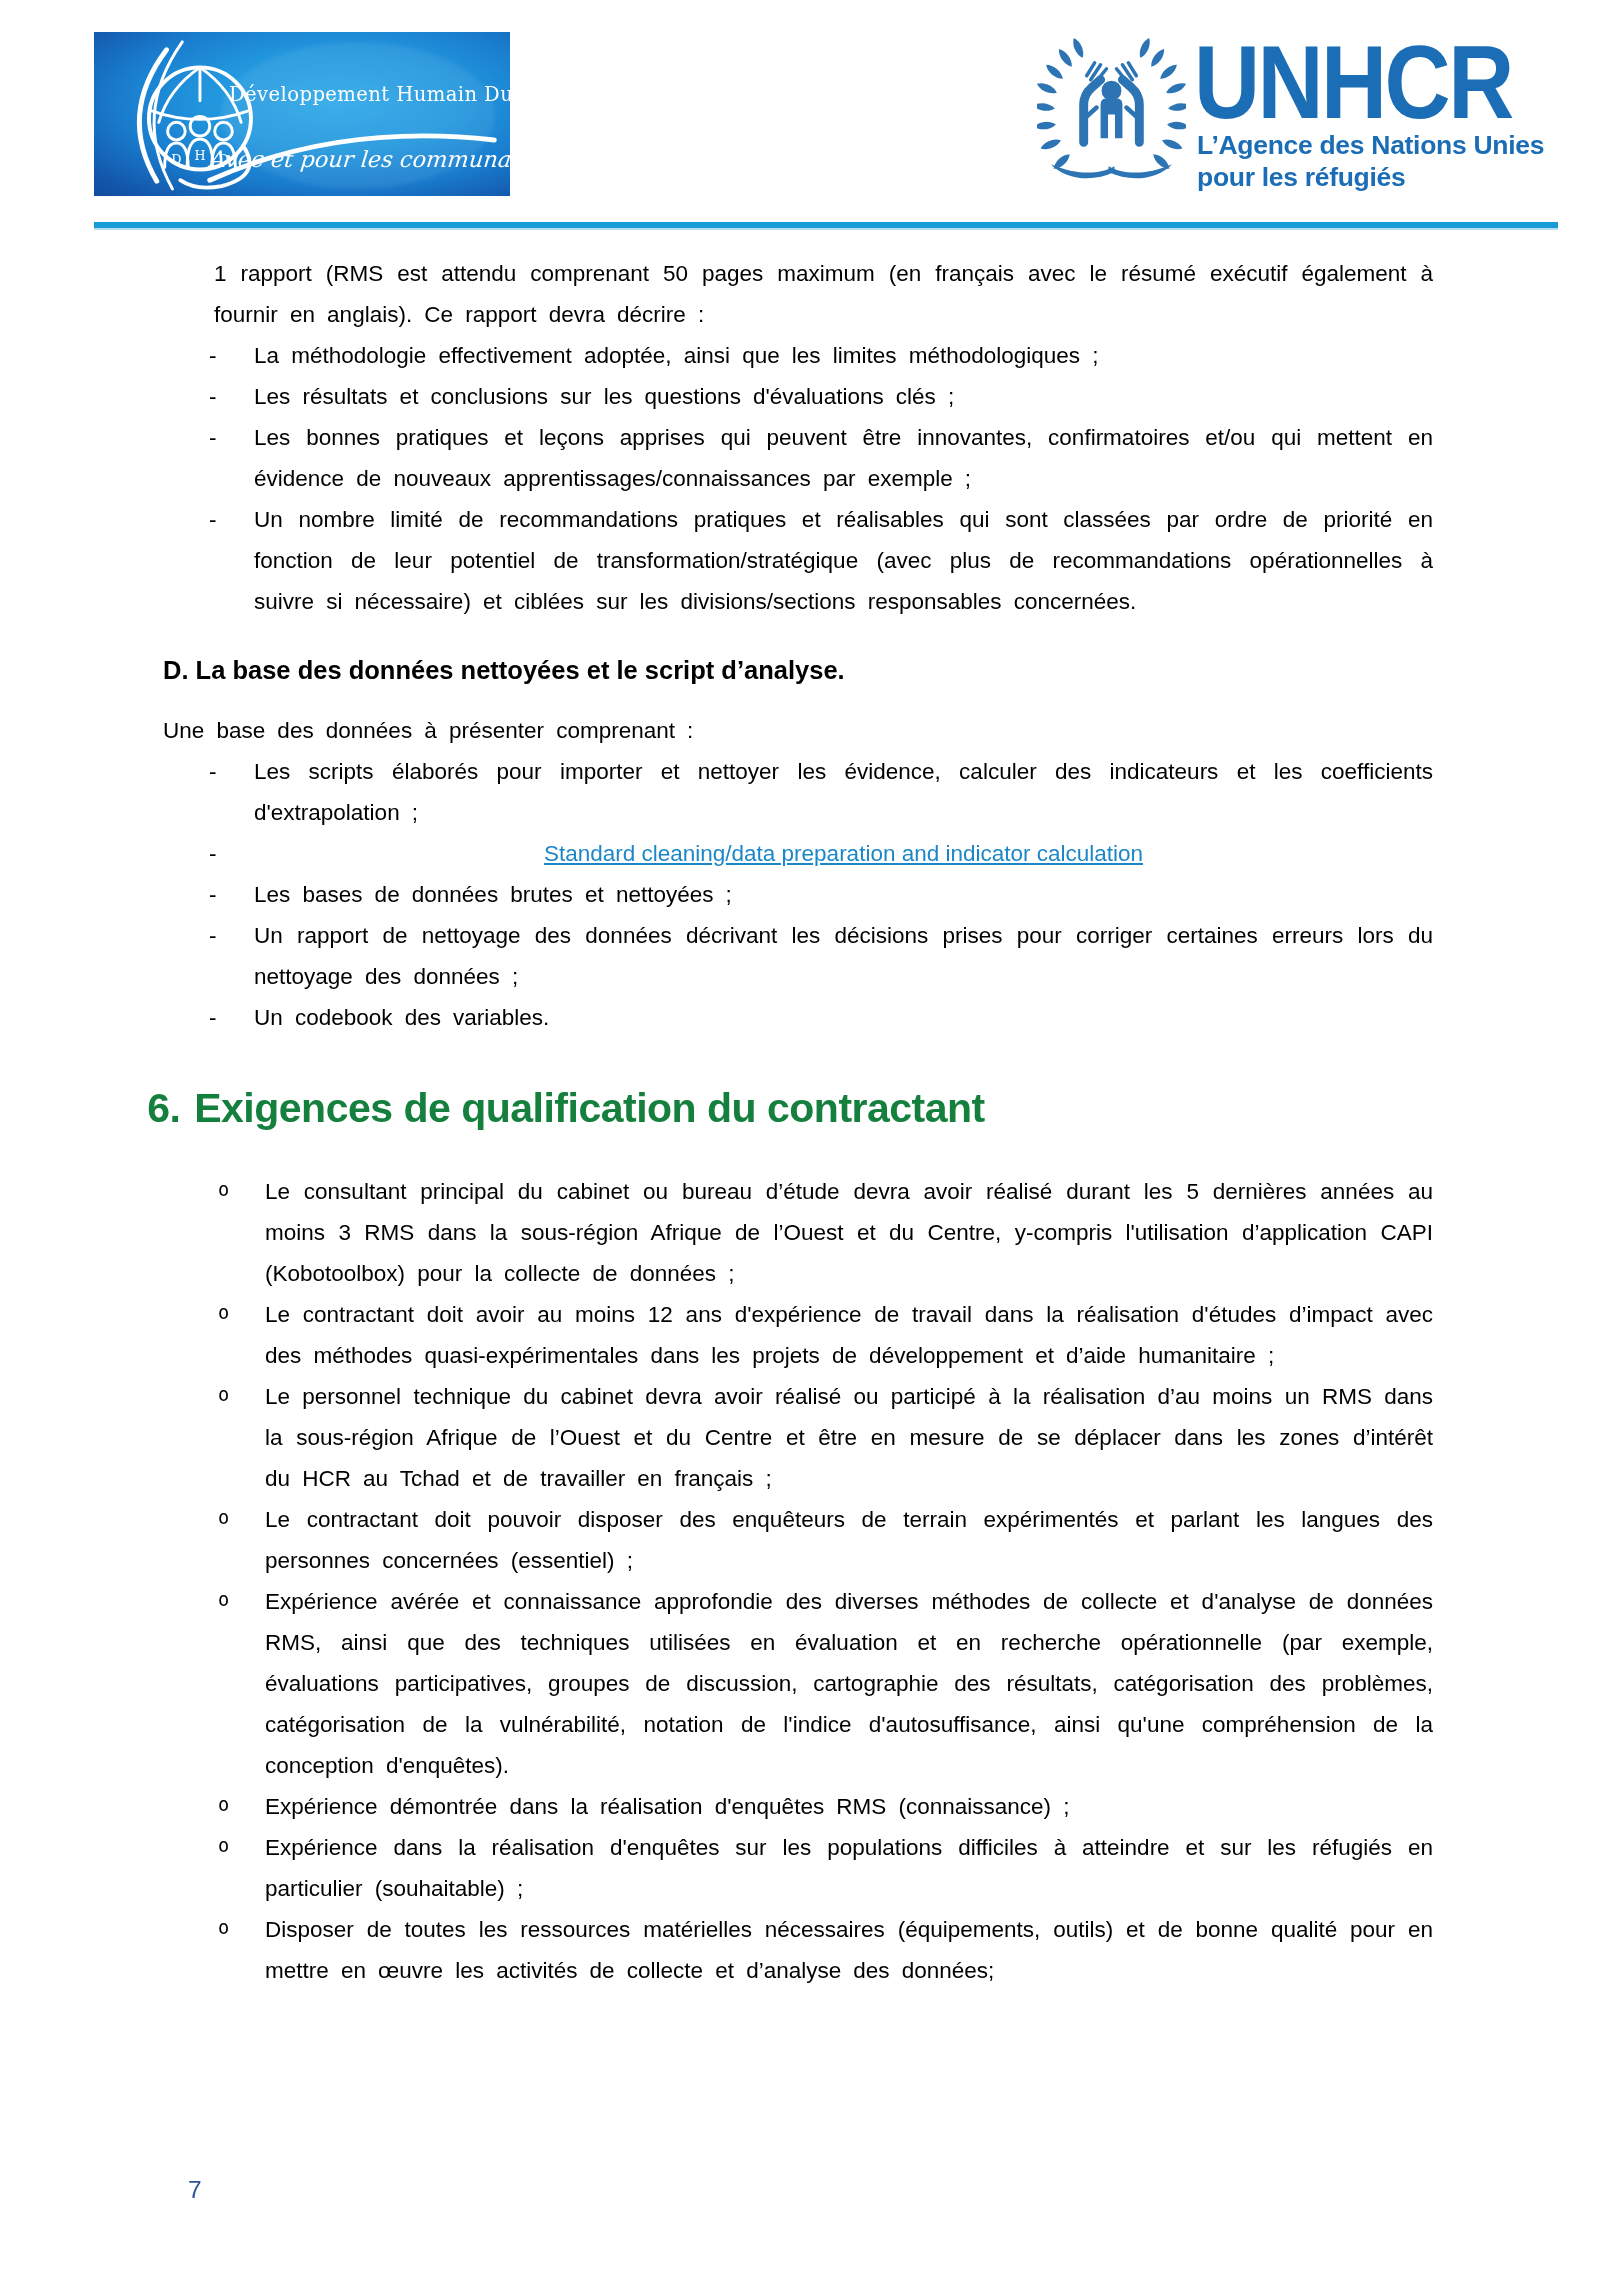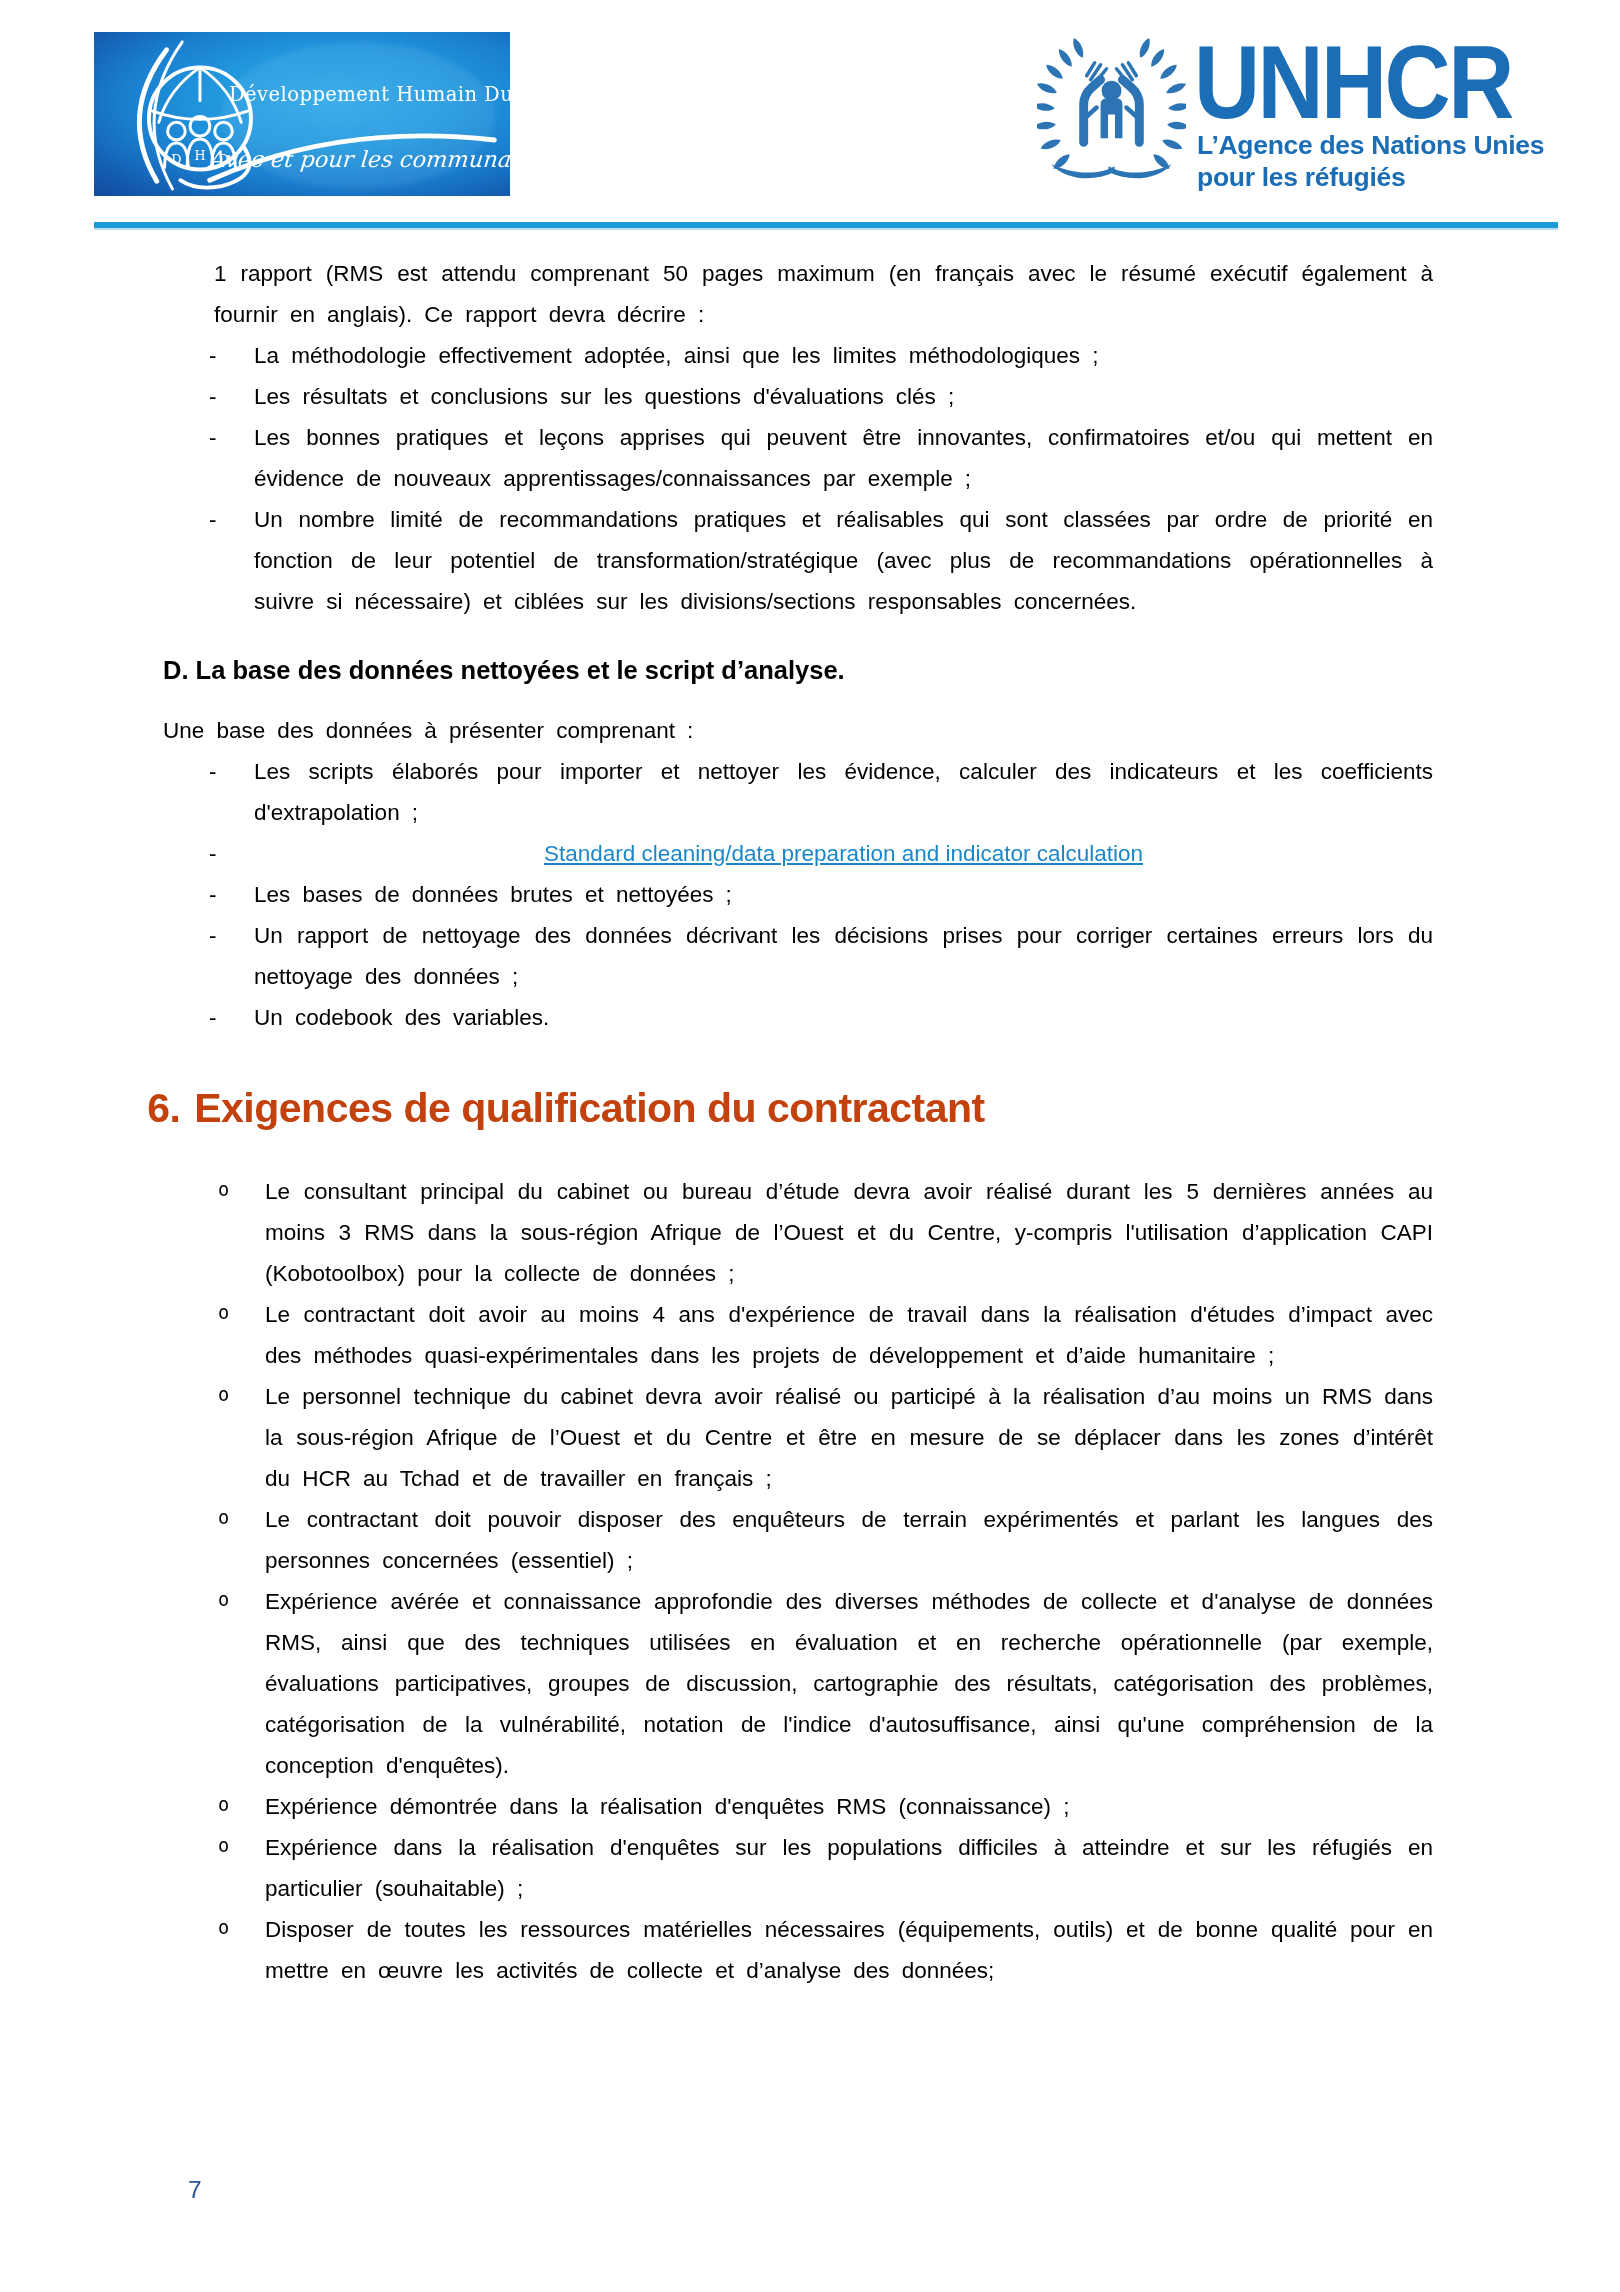--- a/index.html
+++ b/index.html
@@ -41,21 +41,21 @@
   ul.dash-list li{position:relative;margin-left:40px;}
   ul.dash-list li::before{content:"-";position:absolute;left:-45px;top:0;}
 
   .heading-d{margin:31px 0 21.6px 0;font-size:25.5px;font-weight:bold;line-height:35px;
     text-align:left;word-spacing:normal;}
   .plain{margin:0;}
 
   .link-line{text-align:center;word-spacing:normal;}
   .doc-link{color:#1b87c8;text-decoration:underline;cursor:pointer;}
 
-  .heading-6{margin:45px 0 37px -15.7px;color:#c2410c;font-size:41px;font-weight:bold;
+  .heading-6{margin:45px 0 37px -15.7px;color:#15803d;font-size:41px;font-weight:bold;
     line-height:51px;text-align:left;word-spacing:normal;letter-spacing:-0.5px;}
   .heading-6 .h6-num{padding-right:13.7px;}
 
   ul.o-list{list-style:none;margin:0;padding:0 0 0 102px;}
   ul.o-list li{position:relative;}
   ul.o-list li::before{content:"o";position:absolute;left:-47px;top:-2px;
     font-family:"DejaVu Sans Mono",monospace;font-size:18.6px;}
 
   .page-number{position:absolute;left:188px;top:2176px;color:#2f5496;font-size:24.5px;}
 </style>
@@ -173,21 +173,21 @@
       <li>Un rapport de nettoyage des données décrivant les décisions prises pour corriger certaines erreurs lors du nettoyage des données ;</li>
       <li>Un codebook des variables.</li>
     </ul>
 
     <h2 class="heading-6">
       <span class="h6-num">6.</span><span>Exigences de qualification du contractant</span>
     </h2>
 
     <ul class="o-list">
       <li>Le consultant principal du cabinet ou bureau d’étude devra avoir réalisé durant les 5 dernières années au moins 3 RMS dans la sous-région Afrique de l’Ouest et du Centre, y-compris l'utilisation d’application CAPI (Kobotoolbox) pour la collecte de données ;</li>
-      <li>Le contractant doit avoir au moins 4 ans d'expérience de travail dans la réalisation d'études d’impact avec des méthodes quasi-expérimentales dans les projets de développement et d’aide humanitaire ;</li>
+      <li>Le contractant doit avoir au moins 12 ans d'expérience de travail dans la réalisation d'études d’impact avec des méthodes quasi-expérimentales dans les projets de développement et d’aide humanitaire ;</li>
       <li>Le personnel technique du cabinet devra avoir réalisé ou participé à la réalisation d’au moins un RMS dans la sous-région Afrique de l’Ouest et du Centre et être en mesure de se déplacer dans les zones d’intérêt du HCR au Tchad et de travailler en français ;</li>
       <li>Le contractant doit pouvoir disposer des enquêteurs de terrain expérimentés et parlant les langues des personnes concernées (essentiel) ;</li>
       <li>Expérience avérée et connaissance approfondie des diverses méthodes de collecte et d'analyse de données RMS, ainsi que des techniques utilisées en évaluation et en recherche opérationnelle (par exemple, évaluations participatives, groupes de discussion, cartographie des résultats, catégorisation des problèmes, catégorisation de la vulnérabilité, notation de l'indice d'autosuffisance, ainsi qu'une compréhension de la conception d'enquêtes).</li>
       <li>Expérience démontrée dans la réalisation d'enquêtes RMS (connaissance) ;</li>
       <li>Expérience dans la réalisation d'enquêtes sur les populations difficiles à atteindre et sur les réfugiés en particulier (souhaitable) ;</li>
       <li>Disposer de toutes les ressources matérielles nécessaires (équipements, outils) et de bonne qualité pour en mettre en œuvre les activités de collecte et d’analyse des données;</li>
     </ul>
 
   </div>
 

